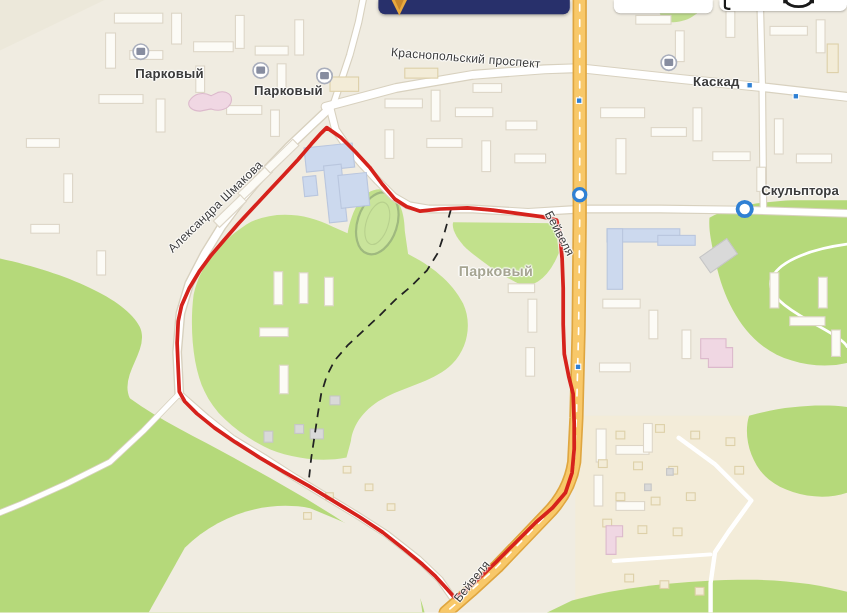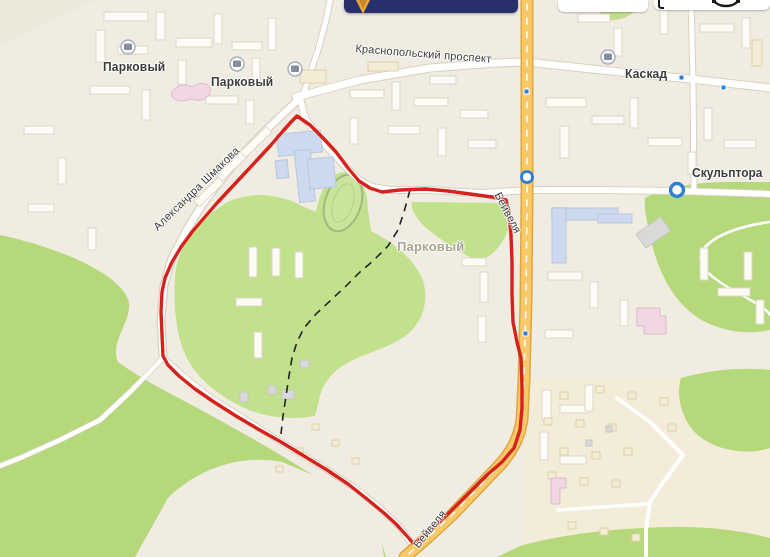--- a/index.html
+++ b/index.html
@@ -1,21 +1,21 @@
 <!DOCTYPE html>
 <html style="--bg: #f0ece1; --cream: #f3ecd7; --green: #b5d97a; --greenLight: #c2e18c; --roadYellow: #f8c869; --roadYellowEdge: #dfa640; --roadCasing: #d8d1bf; --red: #d6221c; --navy: #28306b; --arrowGold: #e8a83e; --stopBlue: #2f80d4; --bldBlue: #ccd9ee; --bldPink: #f0d7e3; --labelDark: #3c3c3c; --labelMuted: #a6a592;"><head>
 <meta charset="utf-8">
 <style>
   html,body{margin:0;padding:0;background:#fff;}
   #stage{position:relative;width:770px;height:557px;overflow:hidden;
          font-family:"Liberation Sans",sans-serif;background:var(--bg,#f0ece1);}
   #stage svg{position:absolute;left:0;top:0;}
   .maplabel{position:absolute;white-space:nowrap;color:var(--labelDark,#3c3c3c);
     text-shadow:-1px 0 1px #fff,1px 0 1px #fff,0 -1px 1px #fff,0 1px 1px #fff,0 0 2px #fff;}
-  .district{font-size:12px;font-weight:bold;letter-spacing:.2px;}
+  .district{font-size:12px;font-weight:bold;letter-spacing:.2px;margin-left:20px;}
   .district.muted{color:var(--labelMuted,#a6a592);font-weight:bold;font-size:13px;}
   .street{font-size:11px;letter-spacing:.2px;}
   .stoplabel{font-size:12px;font-weight:bold;}
   .topbar{position:absolute;left:344px;top:0;width:174px;height:13px;
     background:var(--navy,#28306b);border-radius:0 0 6px 6px;box-shadow:0 1px 3px rgba(0,0,0,.35);}
   .pill{position:absolute;top:0;background:#fff;border-radius:0 0 6px 6px;
     box-shadow:0 1px 2px rgba(0,0,0,.25);}
   .pill.p1{left:558px;width:90px;height:12px;}
   .pill.p2{left:654px;width:116px;height:10px;}
   .frag{position:absolute;top:0;}
@@ -234,21 +234,21 @@
       <rect x="523" y="331" width="5" height="5"></rect>
     </g>
 
     <circle cx="527" cy="177" r="5.5" fill="#ffffff" style="stroke:var(--stopBlue)" stroke-width="3"></circle>
     <circle cx="677" cy="190" r="6.5" fill="#ffffff" style="stroke:var(--stopBlue)" stroke-width="3.5"></circle>
   </svg>
 
   <div class="maplabel district" style="left:103px;top:60px;">Парковый</div>
   <div class="maplabel district" style="left:211px;top:75px;">Парковый</div>
   <div class="maplabel district muted" style="left:397px;top:239px;">Парковый</div>
-  <div class="maplabel district" style="left:625px;top:67px;">Каскад</div>
+  <div class="maplabel district" style="left:610px;top:67px;">Каскад</div>
 
   <div class="maplabel street" style="left:356px;top:42px;transform:rotate(4.5deg);transform-origin:left top;">Краснопольский проспект</div>
   <div class="maplabel street" style="left:155px;top:222px;transform:rotate(-44deg);transform-origin:left center;">Александра Шмакова</div>
   <div class="maplabel street" style="left:503px;top:190px;transform:rotate(62deg);transform-origin:left top;">Бейвеля</div>
   <div class="maplabel street" style="left:420px;top:538px;transform:rotate(-51deg);transform-origin:left bottom;">Бейвеля</div>
 
   <div class="maplabel stoplabel" style="left:692px;top:166px;">Скульптора</div>
 
   <div class="topbar">
     <svg width="24" height="16" style="position:absolute;left:10px;top:0;">

